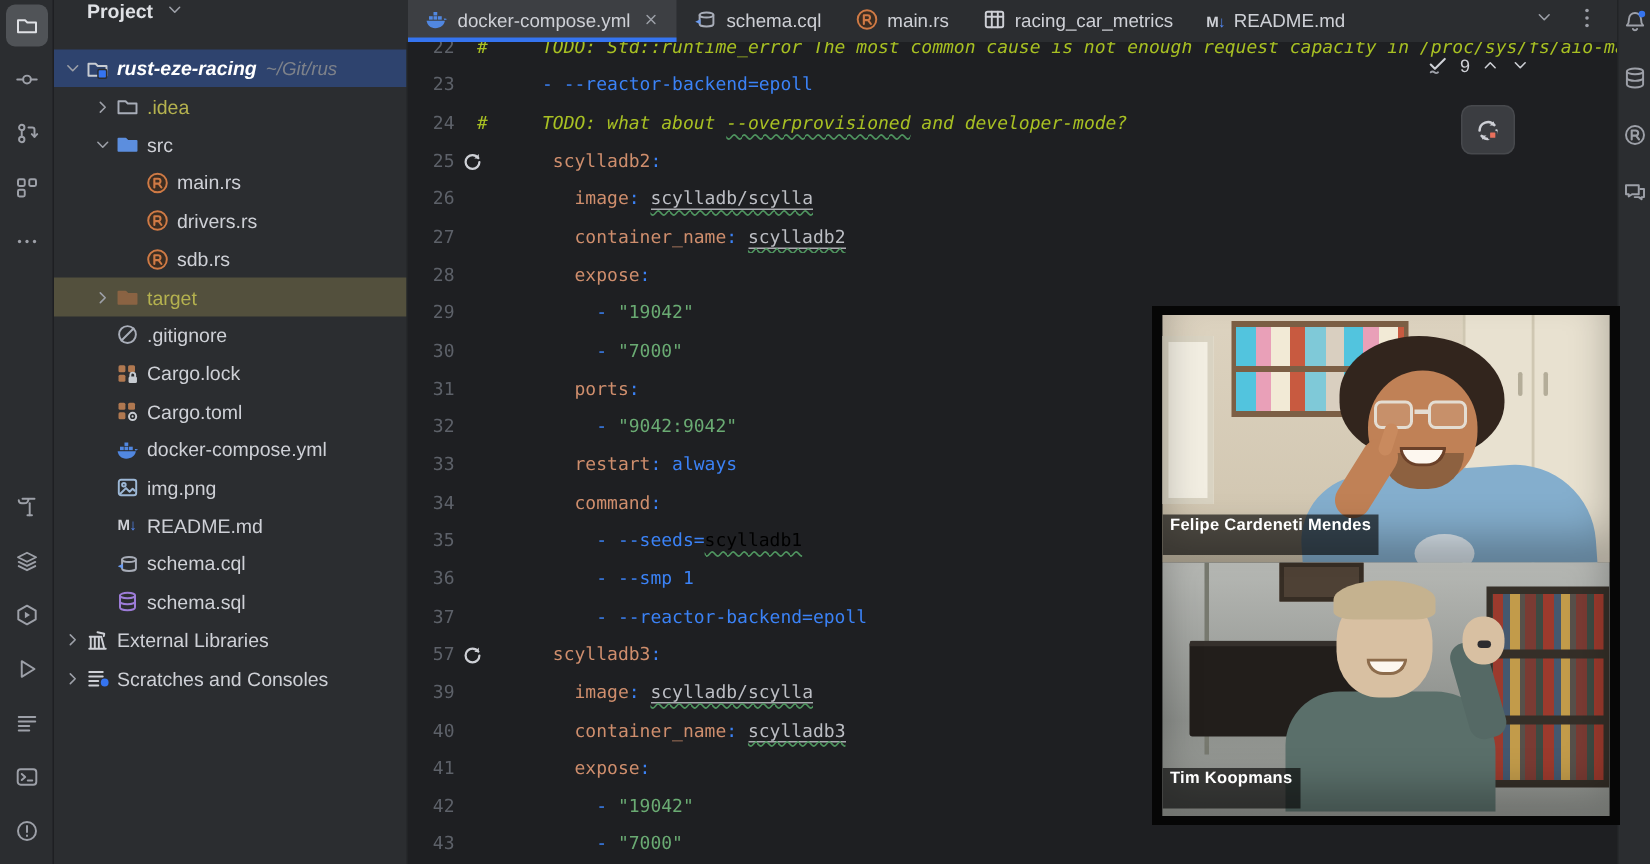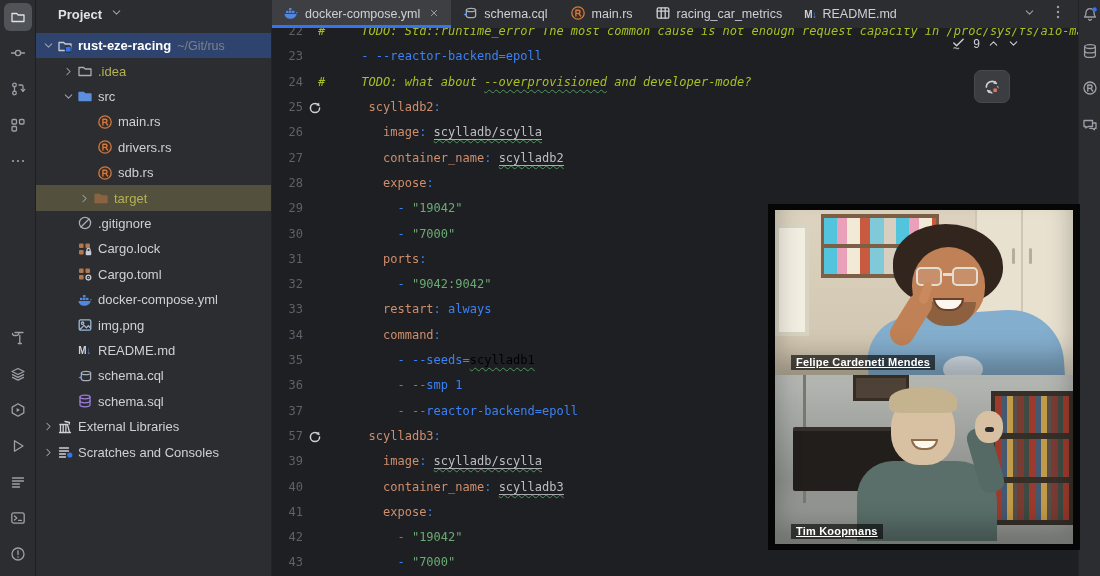--- a/index.html
+++ b/index.html
@@ -13,37 +13,37 @@
     display:flex; flex-direction:column; align-items:center; padding-top:3px; }
   .act-btn { width:28px; height:28px; border-radius:6px; display:flex; align-items:center;
     justify-content:center; margin-bottom:8px; color:#9da0a8; }
   .act-btn.active { background:#505357; color:#dfe1e5; }
   .act-spacer { flex:1; }
   .act-btn svg { display:block; }
 
   
   .top-bar { position:absolute; left:36px; top:0; width:1042px; height:28px;
     background:#2b2d30; z-index:15; display:flex; }
-  .proj-header { width:236px; display:flex; align-items:center; padding-left:22px;
+  .proj-header { width:236px; display:flex; align-items:flex-start; padding-left:22px;
     color:#dfe1e5; font-size:13px; font-weight:bold; }
   .proj-header .chev { margin-left:8px; color:#9da0a8; }
   .tab-strip { flex:1; display:flex; align-items:stretch; overflow:hidden; }
   .tab { display:flex; align-items:center; gap:6px; padding:0 11px; color:#ced0d6;
     font-size:12.5px; position:relative; white-space:nowrap; }
   .tab.active { background:#3d3f43; box-shadow:inset 0 -3px 0 #3574f0; }
   .tab .close { color:#9da0a8; font-size:13px; margin-left:2px; }
   .tab-strip-end { display:flex; align-items:center; gap:14px; margin-left:auto;
     padding-right:12px; color:#9da0a8; }
 
   
   .project-panel { position:absolute; left:36px; top:28px; width:236px; height:548px;
     background:#2b2d30; z-index:10; border-right:1px solid #222426; overflow:hidden; }
   .tree-row { position:relative; height:25.4px; display:flex; align-items:center;
     font-size:13px; color:#ced0d6; white-space:nowrap; }
-  .tree-row.selected { background:#2e436e; }
+  .tree-row.selected { background:#2e436e;font-style:italic; }
   .tree-row.hl { background:#53503d; }
   .tree-row .chev { width:16px; display:inline-flex; justify-content:center; color:#9da0a8; flex:none; }
   .tree-row .t-icon { width:17px; height:16px; margin-right:5px; display:inline-flex;
     align-items:center; justify-content:center; flex:none; }
   .tree-row .lbl.bold { font-weight:bold; color:#ffffff; }
   .tree-row .lbl.excluded { color:#b5b24f; }
   .tree-row .path { color:#7e828a; margin-left:6px; font-size:12.5px; }
 
   
   .editor { position:absolute; left:272px; top:28px; width:806px; height:548px;
@@ -76,22 +76,22 @@
     flex-direction:column; align-items:center; padding-top:6px; gap:17px; color:#9da0a8; }
 
   
   .video-overlay { position:absolute; left:768px; top:204px; width:312px; height:346px;
     background:#060606; z-index:60; padding:6px 7px; display:flex; flex-direction:column;
     justify-content:space-between; }
   .cam { position:relative; width:298px; overflow:hidden; }
   .cam1 { height:168px; background:linear-gradient(#ddd3c0,#cfc4ae); }
   .cam2 { height:172px; background:linear-gradient(#b6b8b4 0%,#8d908c 62%,#9a9d98 100%); }
   .cam .shape { position:absolute; }
-  .name-tag { position:absolute; left:16px; bottom:5px; background:rgba(8,8,8,.65); color:#fff;
-    font-size:11px; font-weight:bold; padding:1px 5px 2px; letter-spacing:.2px; z-index:5;text-decoration:underline; }
+  .name-tag { position:absolute; left:0; bottom:5px; background:rgba(8,8,8,.65); color:#fff;
+    font-size:11px; font-weight:bold; padding:1px 5px 14px; letter-spacing:.2px; z-index:5; }
 
   
   .f-window { left:0; top:14px; width:34px; height:112px; background:#f2eee2; border:4px solid #d9d3c2; }
   .f-cab { top:0; height:100%; background:#e8e1d0; border-left:2px solid #cfc7b2; }
   .f-handle { width:3px; height:16px; background:#b4ad99; border-radius:2px; }
   .f-shelf { left:46px; top:4px; width:118px; height:64px; background:#7c5f45; padding:4px 3px;
     display:flex; flex-direction:column; gap:4px; }
   .f-shelf .row { flex:1; background:repeating-linear-gradient(90deg,#52c4de 0 13px,#e9a0b8 13px 23px,#f2ead6 23px 36px,#c85a40 36px 46px,#7fc9d8 46px 60px,#d9cfc0 60px 72px); }
   .f-hair { left:118px; top:14px; width:110px; height:82px; background:#32251d; border-radius:48% 52% 46% 46%; }
   .f-face { left:137px; top:37px; width:73px; height:76px; background:#c08156; border-radius:50% 50% 46% 48%; }
@@ -355,21 +355,21 @@
       <div class="tree-row" style="top: 132px; position: absolute; left: 0px; right: 0px; padding-left: 44px;">
         <span class="chev"></span>
         <span class="t-icon">
           <svg width="16" height="16" viewBox="0 0 16 16" fill="none" stroke="currentColor" stroke-width="1.3" stroke-linecap="round" stroke-linejoin="round">
             <circle cx="8" cy="8" r="6.2" stroke="#cf7a45" fill="#3b2d22"></circle>
             <path d="M5.9 11V5.2h2.5a1.6 1.6 0 0 1 0 3.2H5.9m2.8 0 1.9 2.6" stroke="#cf7a45" stroke-width="1.4"></path>
           </svg>
         </span>
         <span class="lbl">sdb.rs</span>
       </div>
-      <div class="tree-row hl" style="top: 157.4px; position: absolute; left: 0px; right: 0px; padding-left: 40px;">
+      <div class="tree-row hl" style="top: 157.4px; position: absolute; left: 0px; right: 0px; padding-left: 24px;">
         <span class="chev">
           <svg width="13" height="13" viewBox="0 0 16 16" fill="none" stroke="currentColor" stroke-width="1.3" stroke-linecap="round" stroke-linejoin="round">
             <path d="M6 4l4 4-4 4"></path>
           </svg>
         </span>
         <span class="t-icon">
           <svg width="16" height="16" viewBox="0 0 16 16" fill="none" stroke="currentColor" stroke-width="1.3" stroke-linecap="round" stroke-linejoin="round">
             <path d="M2 4.5v8h12V6H8.2L6.7 4.5H2z" fill="#8a6343" stroke="#8a6343"></path>
           </svg>
         </span>

